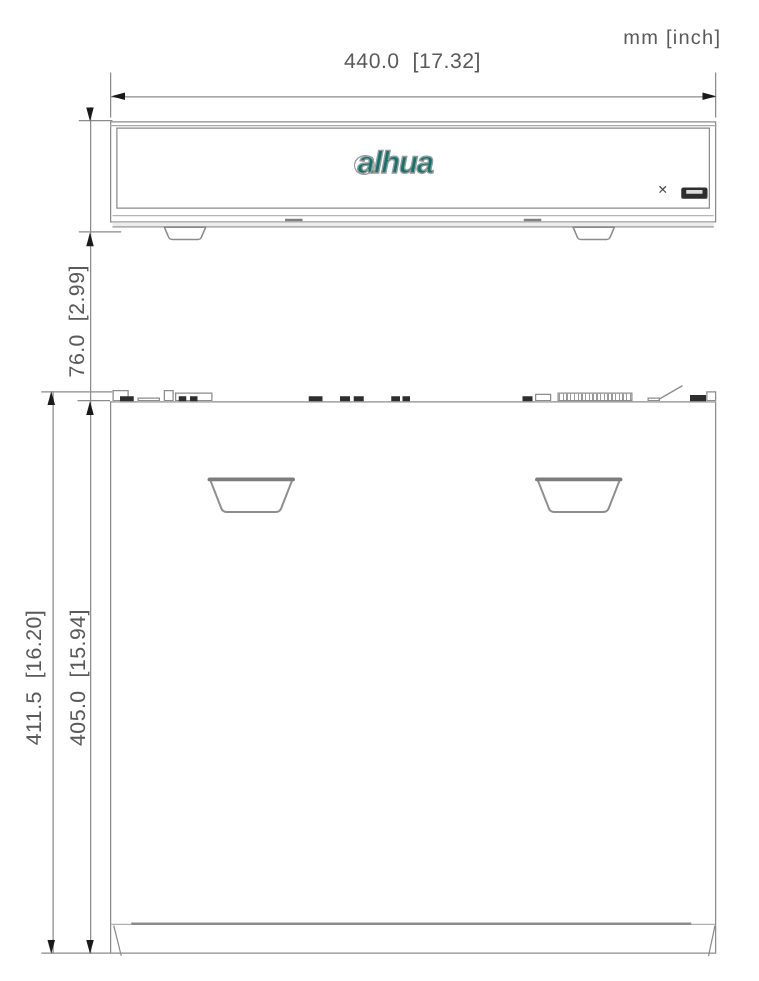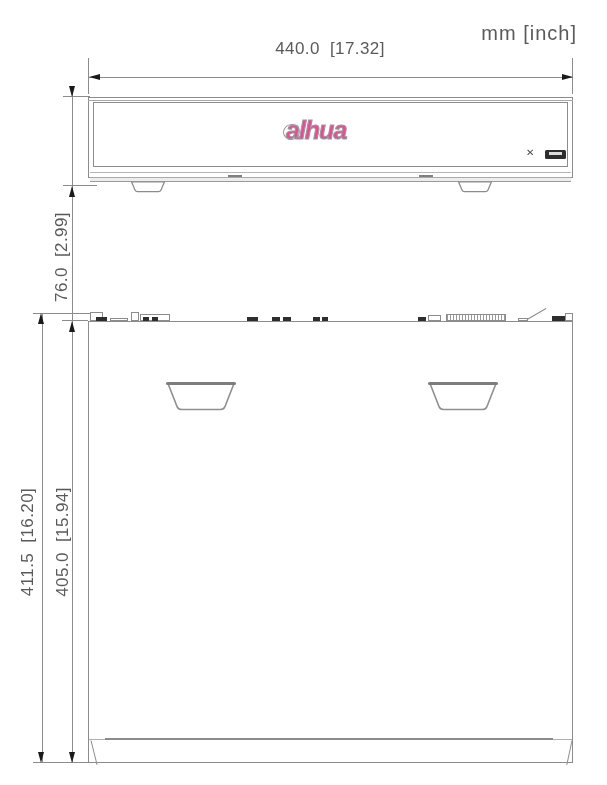--- a/index.html
+++ b/index.html
@@ -10,36 +10,36 @@
     position:relative; width:607px; height:785px; background:var(--background);
     font-family:"Liberation Sans", sans-serif; overflow:hidden;
   }
   .hline,.vline{position:absolute; background:var(--line);}
   .outline{position:absolute; border:1px solid var(--line); background:#fff; box-sizing:border-box;}
   .dim-label{
     position:absolute; color:var(--text); font-size:17px; white-space:pre; letter-spacing:0.4px;
   }
   .dim-label.horiz{transform:translate(-50%,-100%); padding-bottom:17px;}
   .dim-label.vert{transform:translate(-50%,-50%) rotate(-90deg);}
-  .unit-label{position:absolute; color:var(--text); font-size:20px; letter-spacing:1px; white-space:pre;margin-left:32px;}
+  .unit-label{position:absolute; color:var(--text); font-size:16px; letter-spacing:1px; white-space:pre;margin-left:32px;}
   .arr{position:absolute; width:0; height:0;}
   .arr.up{border-left:3.5px solid transparent; border-right:3.5px solid transparent; border-bottom:11px solid var(--arrow);}
   .arr.down{border-left:3.5px solid transparent; border-right:3.5px solid transparent; border-top:11px solid var(--arrow);}
   .arr.left{border-top:3.5px solid transparent; border-bottom:3.5px solid transparent; border-right:11px solid var(--arrow);}
   .arr.right{border-top:3.5px solid transparent; border-bottom:3.5px solid transparent; border-left:11px solid var(--arrow);}
   .conn{position:absolute; box-sizing:border-box;}
   .conn.dark{background:var(--dark);}
   .conn.outline{border:1px solid var(--line); background:#fff;}
   .conn.striped{border:1px solid var(--line);
     background:repeating-linear-gradient(90deg,#9a9a9a 0 1px,#fff 1px 3px);}
   .diag{position:absolute; height:1px; background:var(--line); transform-origin:left center;}
   .logo{
     position:absolute; left:286px; top:116px; width:92px; height:30px;
     font-style:italic; font-weight:bold; font-size:25px; letter-spacing:-1px;
-    color:#ec4899; -webkit-text-stroke:1.1px #9a9a9a; line-height:28px;
+    color:#0f766e; -webkit-text-stroke:1.1px #9a9a9a; line-height:28px;
   }
   .logo-ring{
     position:absolute; left:-3px; top:8px; width:17px; height:16px;
     border:1.5px solid #9a9a9a; border-radius:50%; transform:rotate(-18deg);
     box-sizing:border-box;
   }
   .usb{
     position:absolute; left:545px; top:150px; width:21px; height:9px;
     background:var(--dark); border-radius:1.5px;
   }

